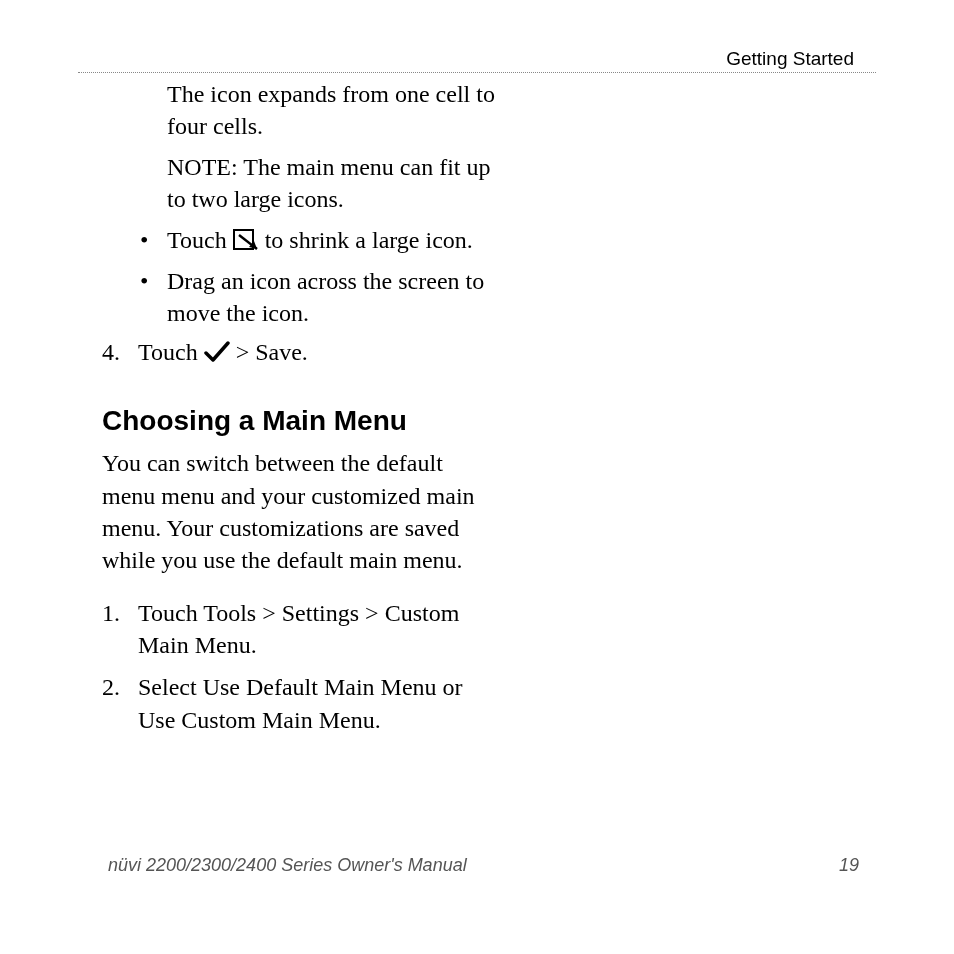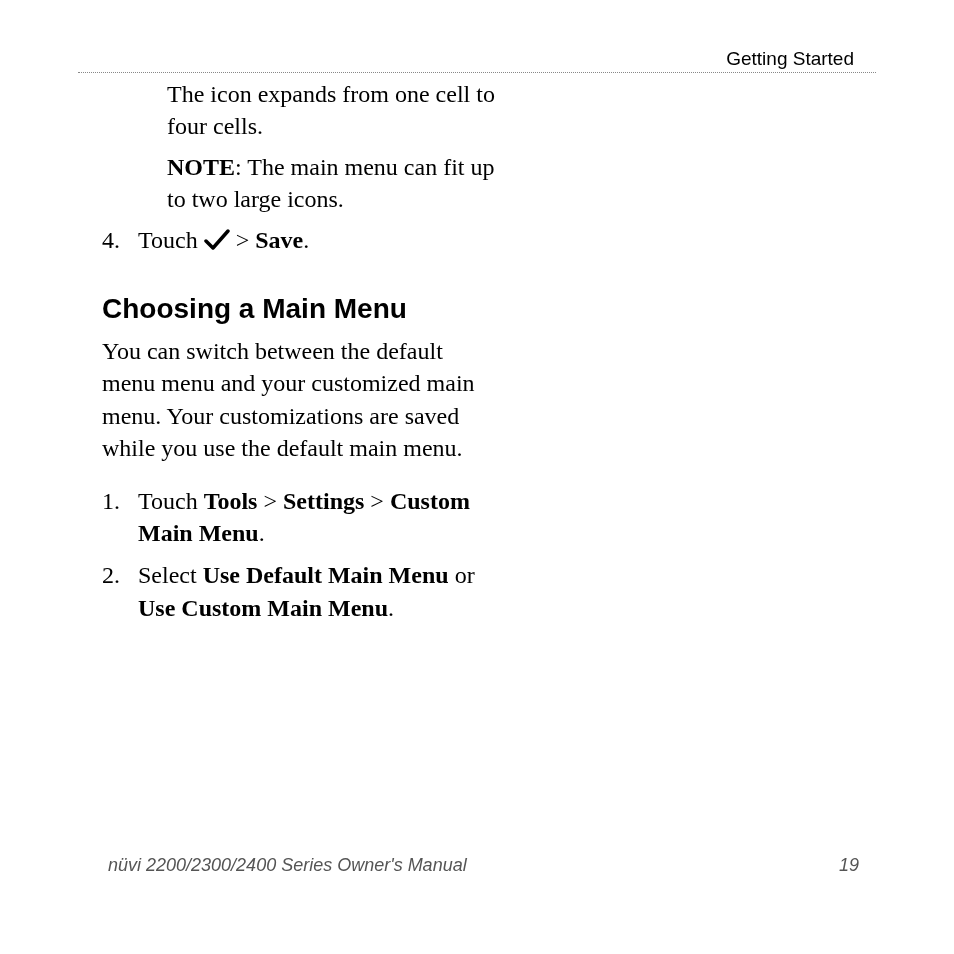--- a/index.html
+++ b/index.html
@@ -3,21 +3,21 @@
 <meta charset="utf-8">
 <style>
   * { margin: 0; padding: 0; box-sizing: border-box; }
   html, body { width: 954px; height: 954px; background: #fff; font-family: "Times New Roman", Times, serif; color: #000; }
   .page { position: relative; width: 954px; height: 954px; border-radius: 14px; }
   .header-label { position: absolute; top: 48px; right: 100px; font-family: Arial, Helvetica, sans-serif; font-size: 19px; color: #000; }
   .dotted-rule { position: absolute; top: 72px; left: 78px; right: 78px; border-top: 1.5px dotted #888; }
   .content { position: absolute; top: 78px; left: 102px; width: 400px; }
   .para { font-size: 24px; line-height: 1.35; margin-bottom: 8px; }
   .indent { margin-left: 65px; }
-  .bold { font-weight: bold; }
+  .bold { font-weight: normal; }
   ul.bullets { list-style: none; margin-left: 30px; }
   ul.bullets > li { position: relative; padding-left: 35px; font-size: 24px; line-height: 1.35; margin-bottom: 6px; }
   ul.bullets > li::before { content: "•"; position: absolute; left: 8px; top: 0; font-size: 24px; }
   ol.numbered { list-style: none; }
   ol.numbered > li { position: relative; padding-left: 36px; font-size: 24px; line-height: 1.35; margin-bottom: 10px; }
   .li-num { position: absolute; left: 0; top: 0; }
   .section-title { font-family: Arial, Helvetica, sans-serif; font-weight: bold; font-size: 28px; margin-top: 34px; margin-bottom: 10px; }
   .body-para { font-size: 24px; line-height: 1.35; margin-bottom: 20px; }
   .steps { margin-left: 0; }
   .icon { display: inline-block; vertical-align: -3px; }
@@ -32,20 +32,30 @@
   <div class="dotted-rule"></div>
 
   <div class="content">
 
     <div class="para indent">The icon expands from one cell to four cells.</div>
 
     <div class="para indent">
       <span class="bold">NOTE</span><span>: The main menu can fit up to two large icons.</span>
     </div>
 
+    <ul class="bullets">
+      <li>
+        <span>Touch </span><span class="icon"><svg width="26" height="22" viewBox="0 0 26 22">
+              <rect x="1" y="1" width="19" height="19" fill="none" stroke="#000" stroke-width="2"></rect>
+              <line x1="6" y1="6" x2="24" y2="20" stroke="#000" stroke-width="2.5"></line>
+              <polygon points="24,20 16,18 21,12" fill="#000"></polygon>
+            </svg></span><span> to shrink a large icon.</span>
+      </li>
+      <li>Drag an icon across the screen to move the icon.</li>
+    </ul>
 
     <ol class="numbered" style="margin-top:4px;">
       <li>
         <span class="li-num">4.</span>
         <span>Touch </span><span class="icon"><svg width="26" height="22" viewBox="0 0 26 22">
               <path d="M2 12 L9 19 L24 2" fill="none" stroke="#000" stroke-width="3.5" stroke-linecap="round" stroke-linejoin="round"></path>
             </svg></span><span> &gt; </span><span class="bold">Save</span><span>.</span>
       </li>
     </ol>
 

